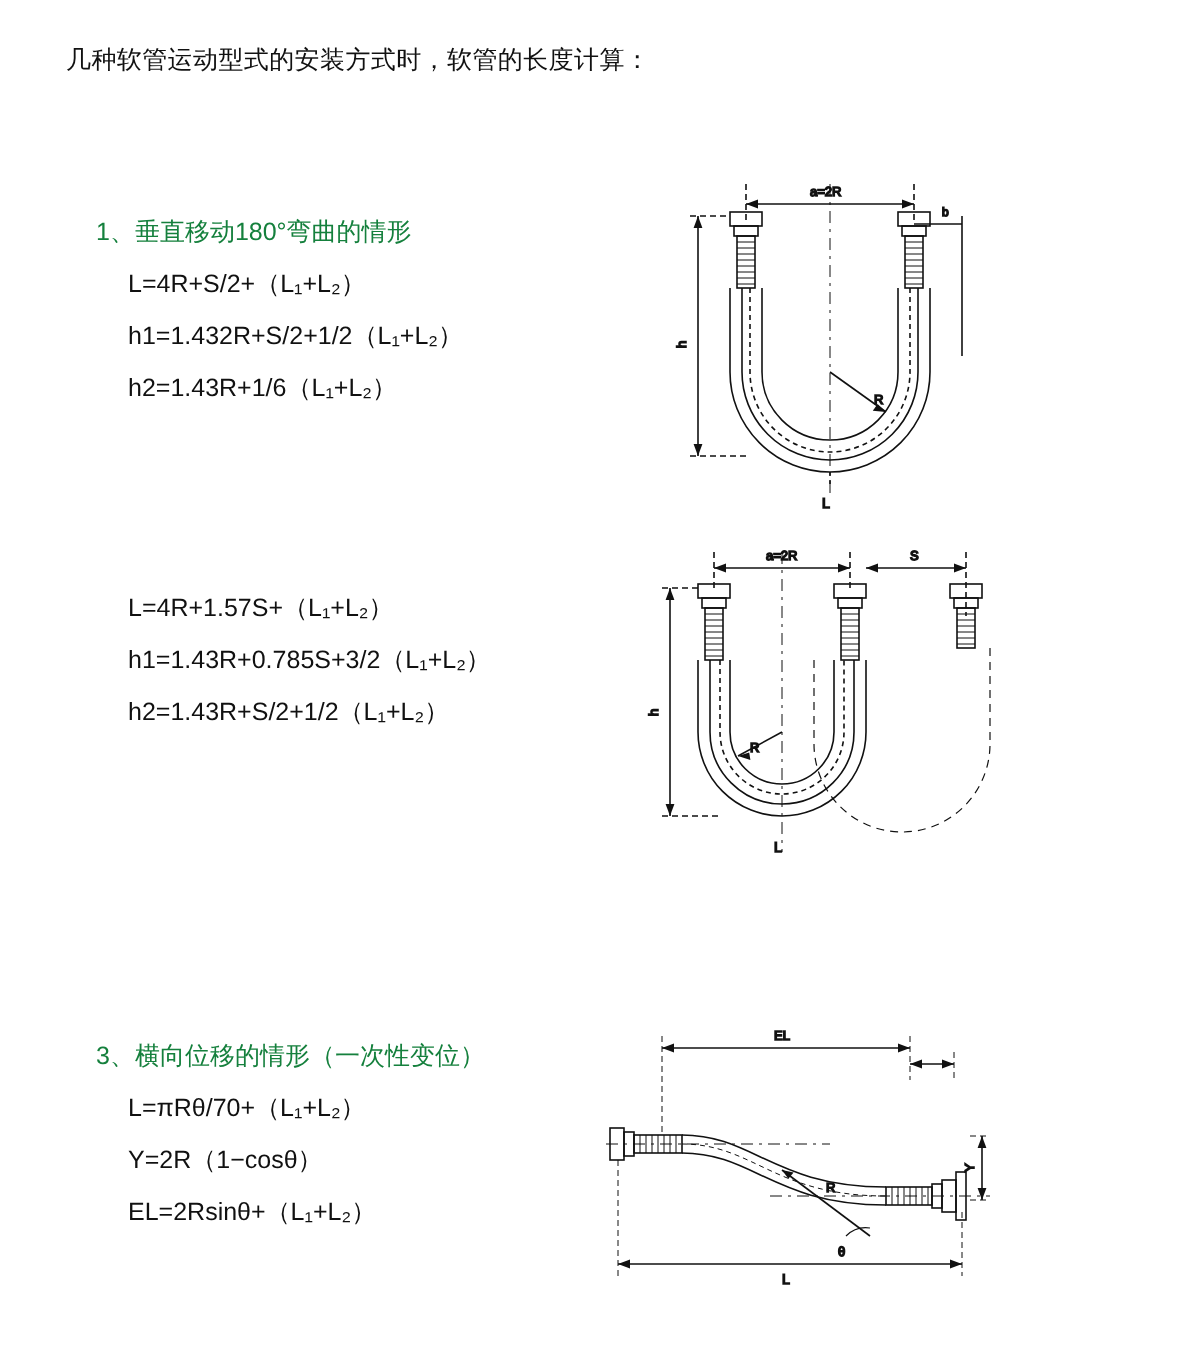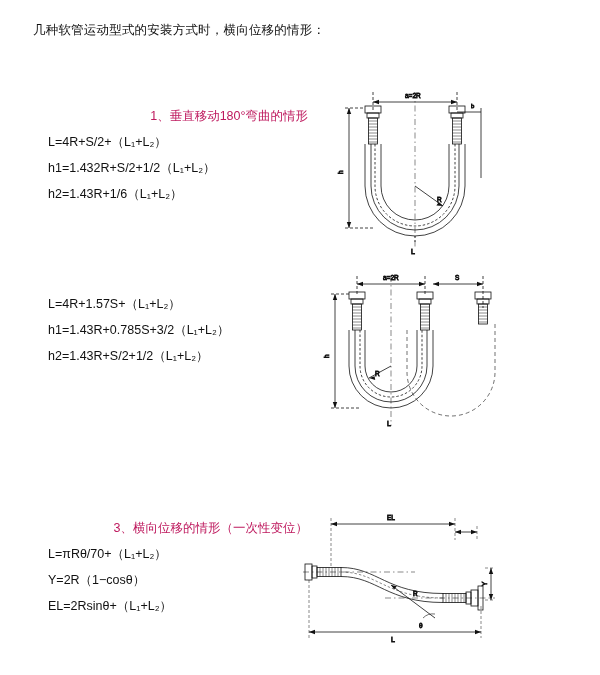--- a/index.html
+++ b/index.html
@@ -38,51 +38,50 @@
   .sec3 { top: 520px; }
 
   .text-col {
     position: absolute;
     left: 48px;
     top: 0;
     width: 260px;
   }
   .sec-title {
     font-size: 12.5px;
-    color: #be185d;
+    color: #15803d;
     white-space: nowrap;
     margin-bottom: 9px;
-    text-align: right;
   }
   .formula {
     font-size: 12.5px;
     color: #111;
     white-space: nowrap;
-    margin-left: 0;
+    margin-left: 16px;
     margin-bottom: 9px;
   }
   .fig {
     position: absolute;
     top: -30px;
   }
   .fig1 { left: 305px; }
   .fig2 { left: 305px; }
   .fig3 { left: 295px; top: -14px; }
 
   svg text {
     font-family: "Liberation Sans", sans-serif;
     fill: #111;
   }
 </style>
 </head>
 <body>
 
 <div class="page">
 
-  <div class="intro">几种软管运动型式的安装方式时，横向位移的情形：</div>
+  <div class="intro">几种软管运动型式的安装方式时，软管的长度计算：</div>
 
   <div class="section sec1">
     <div class="text-col">
       <div class="sec-title">1、垂直移动180°弯曲的情形</div>
       <div class="formula">L=4R+S/2+（L₁+L₂）</div>
       <div class="formula">h1=1.432R+S/2+1/2（L₁+L₂）</div>
       <div class="formula">h2=1.43R+1/6（L₁+L₂）</div>
     </div>
 
     <div class="fig fig1">

